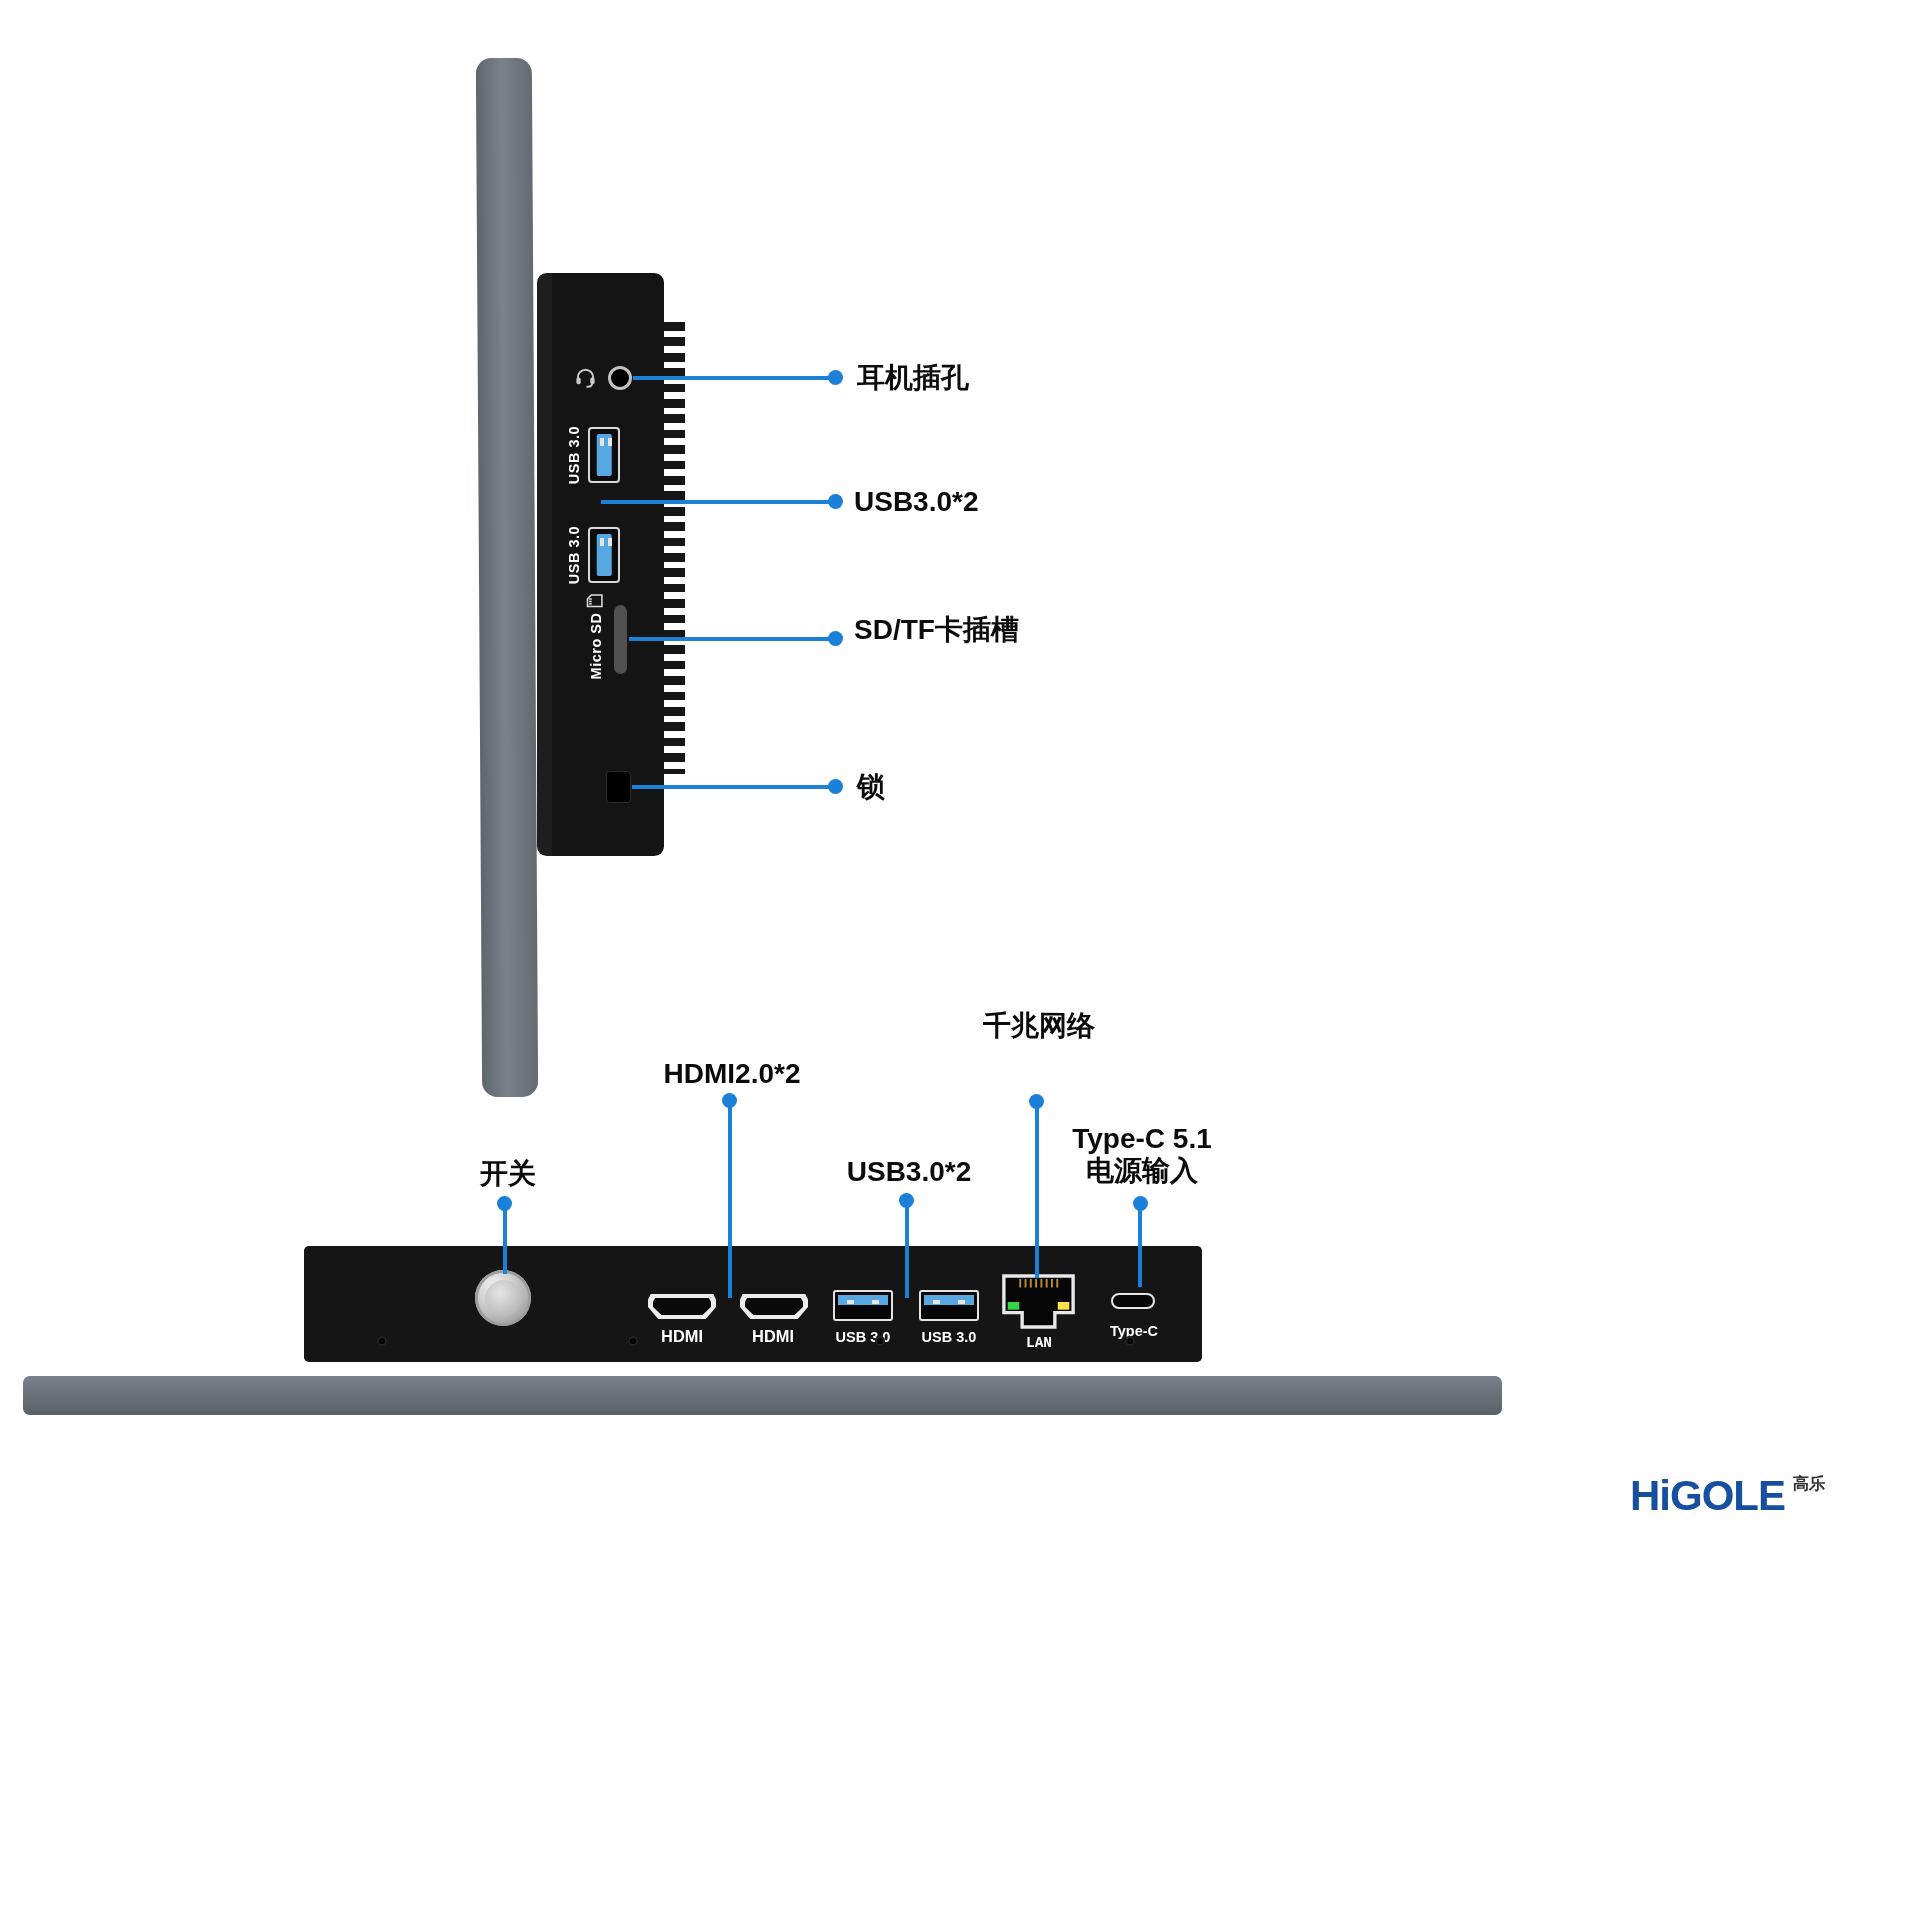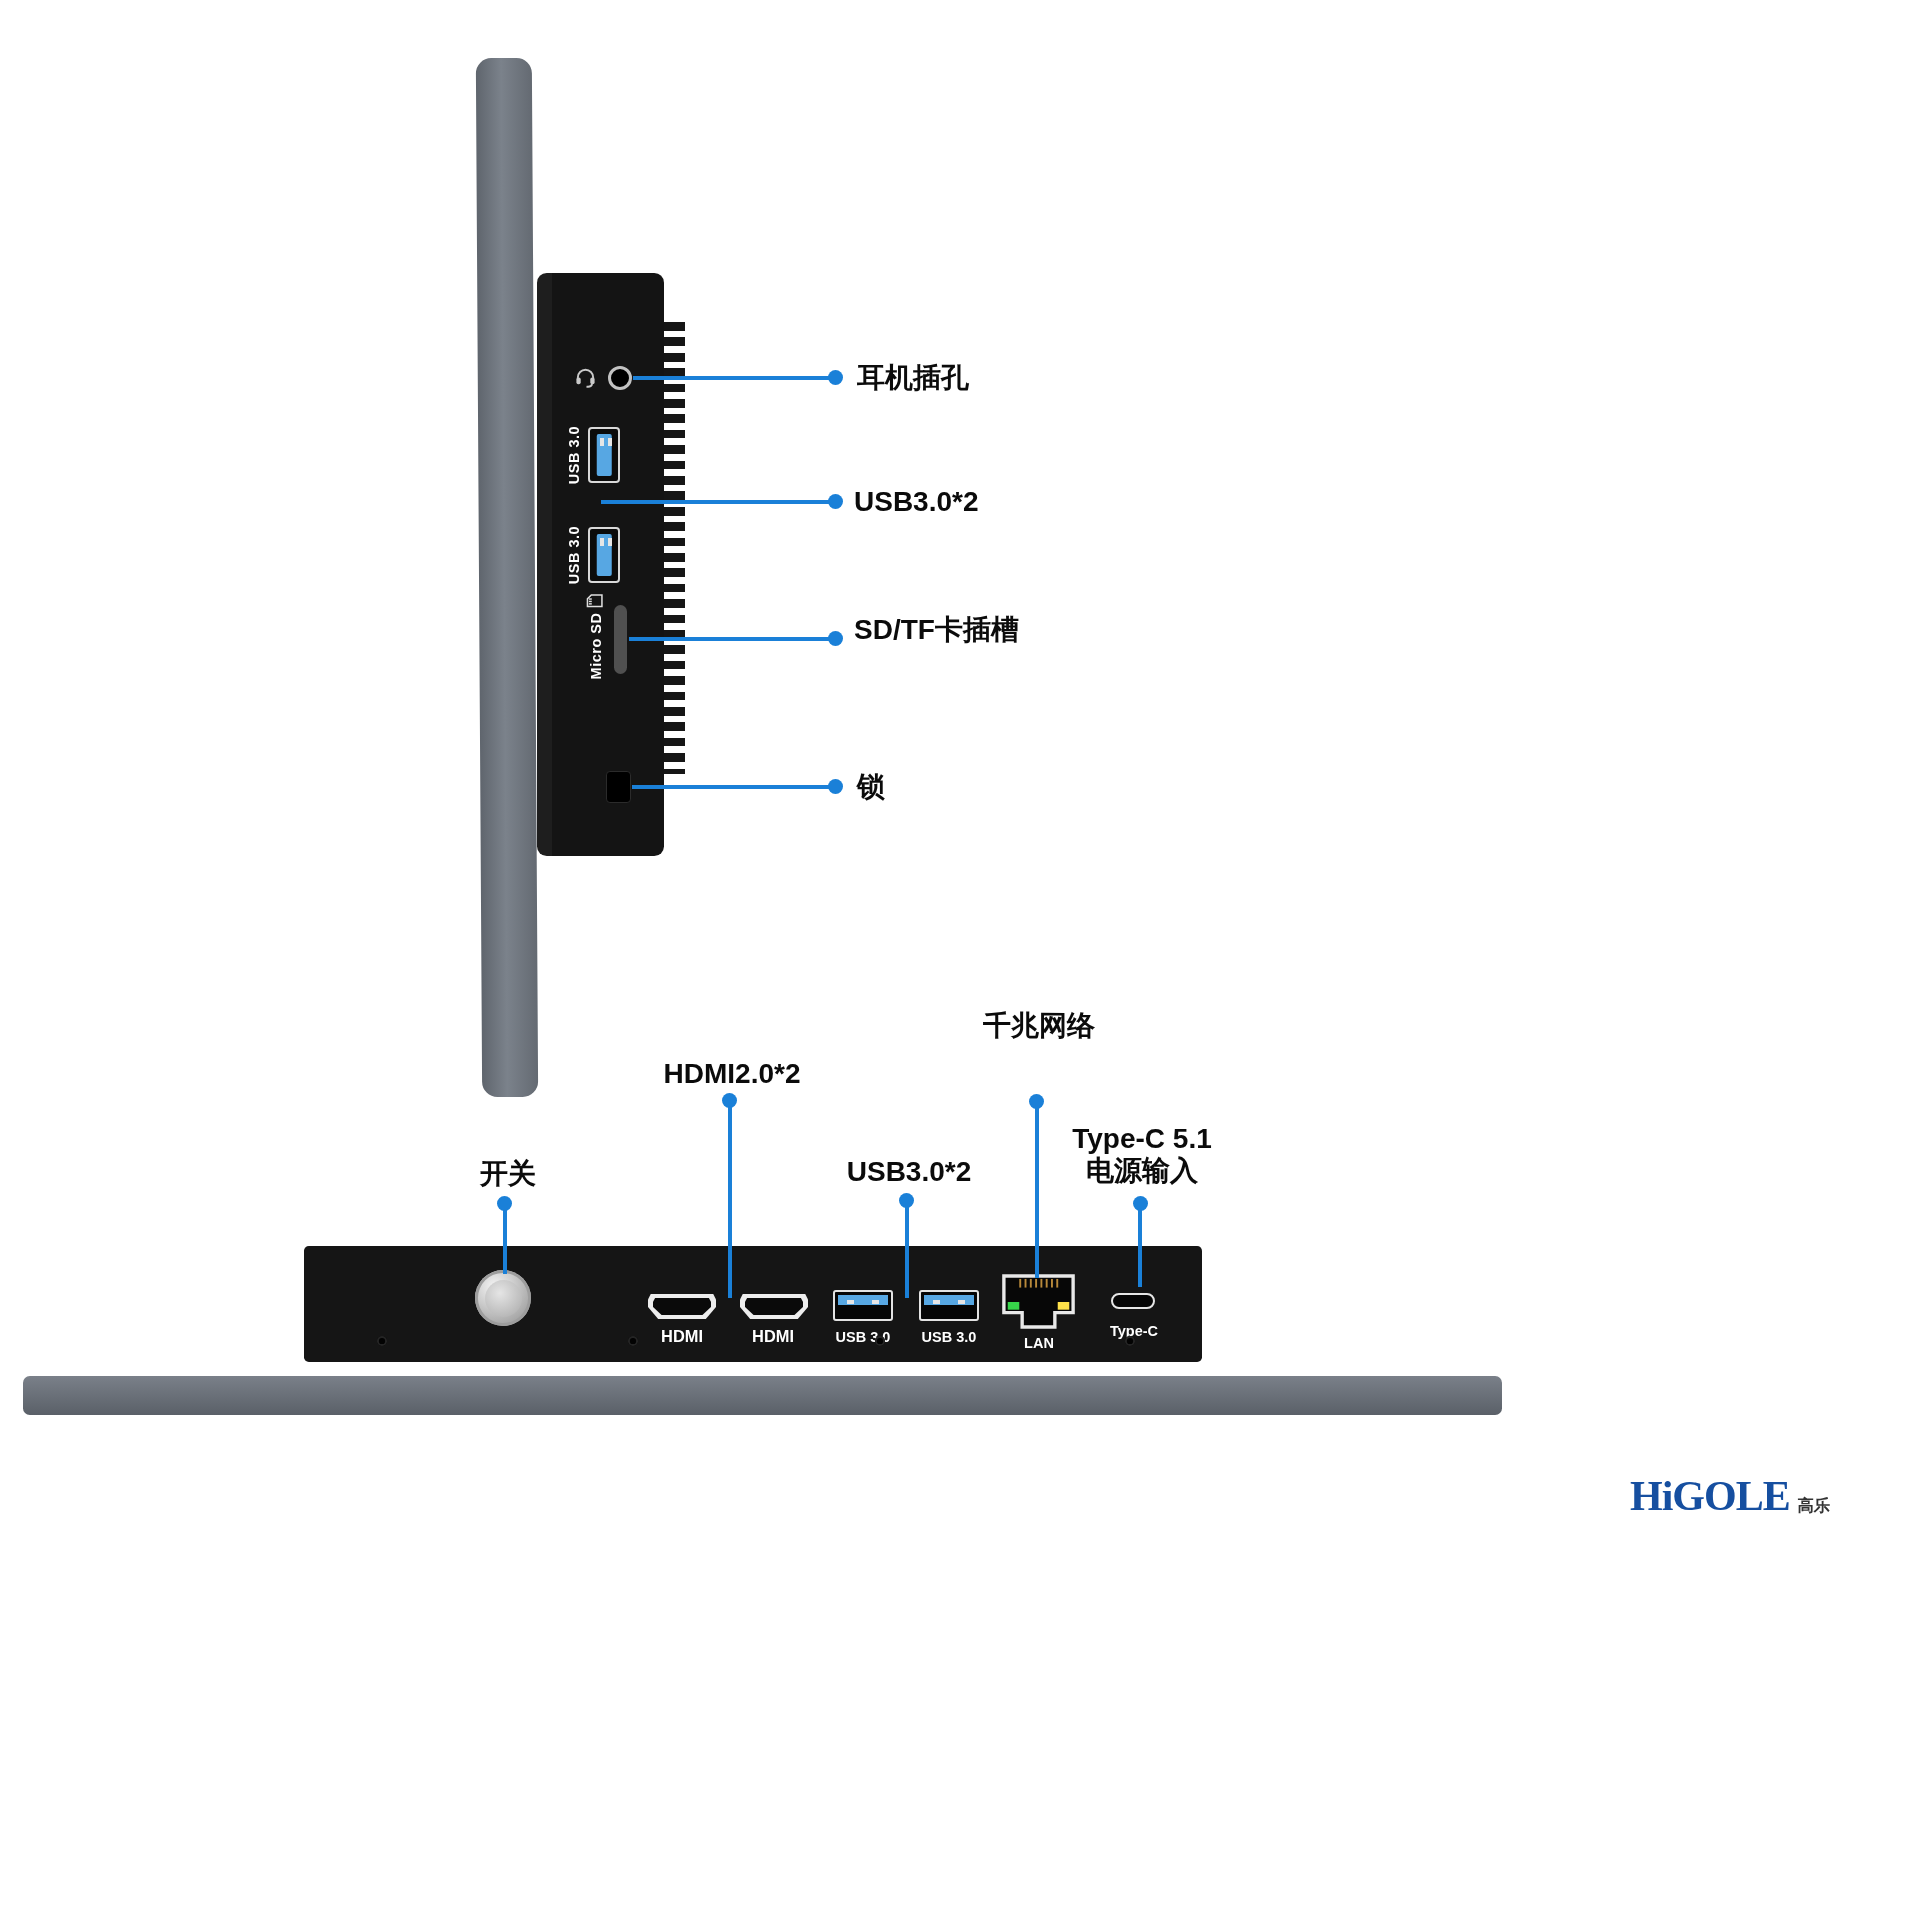--- a/index.html
+++ b/index.html
@@ -95,39 +95,39 @@
 
   .usb-bottom { width:60px; height:31px; border:2.9px solid #e3e3e3; border-radius:2.9px; background:#060606; }
   .usb-bottom .tongue { position:absolute; left:2.9px; right:2.9px; top:2.9px; height:10.6px; background:#57a7e3; }
   .usb-bottom .pin { position:absolute; top:7.7px; width:7.7px; height:4.8px; background:#e6e6e6; }
   .usb-bottom .pin.p1 { left:11.6px; } .usb-bottom .pin.p2 { right:11.6px; }
   .usb-b1 { left:833px; top:1290px; } .usb-b2 { left:919px; top:1290px; }
   .usb-label-b1 { left:863px; top:1330px; font-size:14.5px; }
   .usb-label-b2 { left:949px; top:1330px; font-size:14.5px; }
 
   .lan-port { left:1001px; top:1273px; width:75px; height:58px; }
-  .lan-label { left:1039px; top:1336px; font-size:14.5px; }
+  .lan-label { left:1039px; top:1336px; font-size:14.5px;font-family:Liberation Mono, monospace; }
 
   .typec-port { left:1111px; top:1293px; width:44px; height:16.4px;
     border:2.9px solid #e6e6e6; border-radius:8.7px; background:#060606; }
   .typec-label { left:1134px; top:1324px; font-size:14.5px; }
 
   .screw { width:9.7px; height:9.7px; border-radius:50%; background:#020202;
     box-shadow:inset 0 0 0 1.9px #242424; top:1336px; }
   .screw-1{left:377px;} .screw-2{left:628px;} .screw-3{left:875px;} .screw-4{left:1125px;}
 
   .b1-label{left:508px;top:1174px;}  .b1-dot{left:497px;top:1196px;} .b1-line{left:503px;top:1204px;height:70px;}
   .b2-label{left:732px;top:1074px;}  .b2-dot{left:722px;top:1093px;} .b2-line{left:728px;top:1101px;height:197px;}
   .b3-label{left:909px;top:1172px;}  .b3-dot{left:899px;top:1193px;} .b3-line{left:905px;top:1201px;height:97px;}
   .b4-label{left:1039px;top:1026px;} .b4-dot{left:1029px;top:1094px;} .b4-line{left:1035px;top:1102px;height:176px;}
   .b5-label{left:1142px;top:1155px;} .b5-dot{left:1133px;top:1196px;} .b5-line{left:1138px;top:1204px;height:83px;}
   .b5-label span { display:block; }
 
   
-  .logo { left:1630px; top:1475px; display:flex; align-items:flex-end; gap:7.7px;font-family:Liberation Serif, serif; }
+  .logo { left:1630px; top:1475px; display:flex; align-items:flex-start; gap:7.7px; }
   .logo-text { font-size:42px; font-weight:800; color:#164fa0; letter-spacing:-1px; line-height:1; }
   .logo-sub  { font-size:16.4px; font-weight:700; color:#333; line-height:1; padding-bottom:2.9px; }
 </style>
 </head>
 <body>
 
 <div id="canvas">
 
   <div class="abs side-panel"></div>
   <div class="abs fins"></div>

